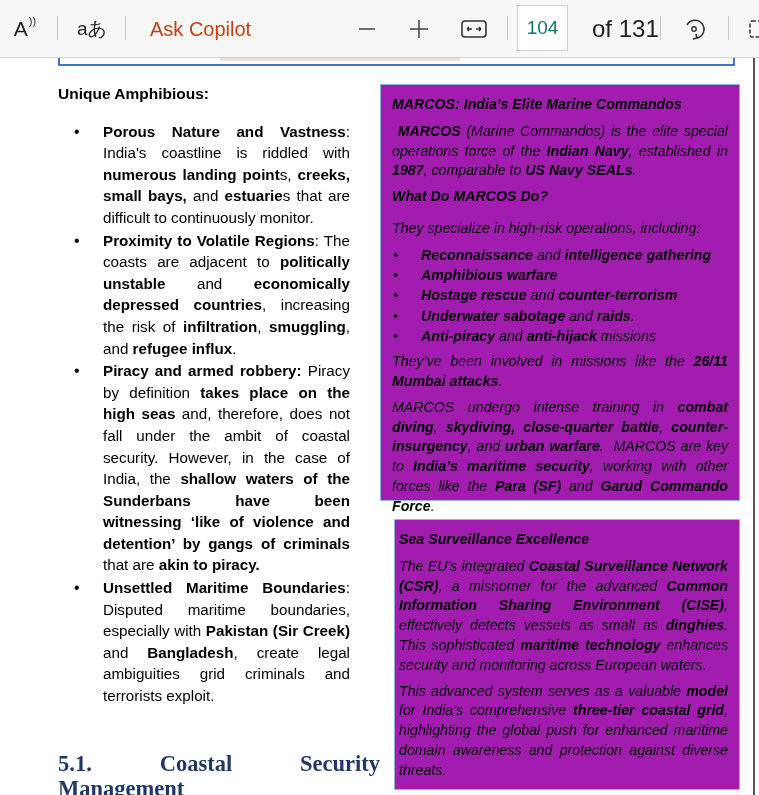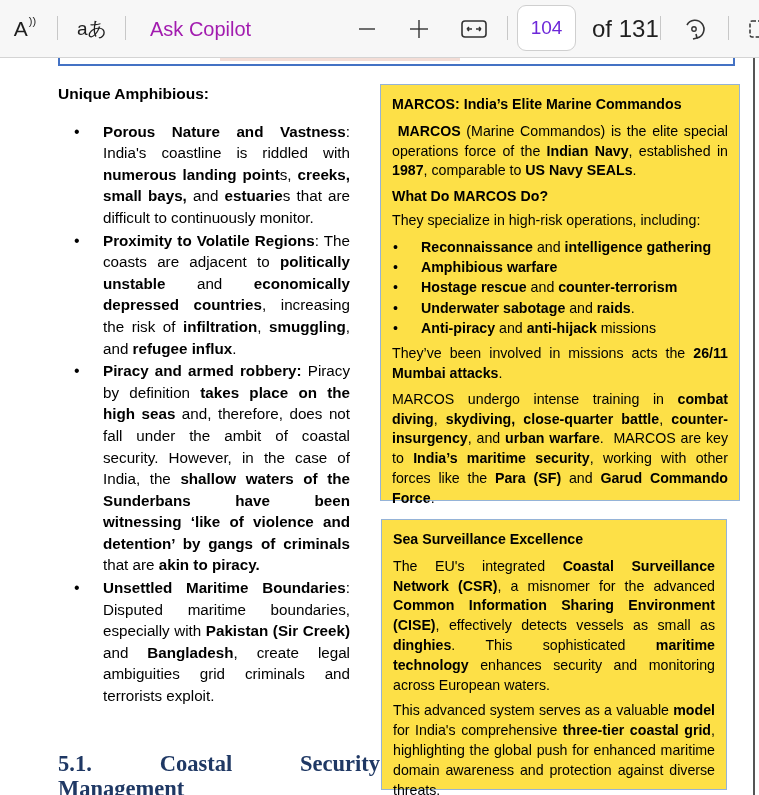--- a/index.html
+++ b/index.html
@@ -8,27 +8,27 @@
 
   
   .toolbar { position:absolute; left:0; top:0; width:759px; height:58px; background:#f7f7f7;
              border-bottom:1px solid #d4d4d4; box-sizing:border-box; }
   .tb { position:absolute; top:0; height:58px; display:flex; align-items:center; justify-content:center;
         color:#1f1f1f; }
   .tb-sep { position:absolute; top:16px; width:1px; height:24px; background:#c8c8c8; }
   .read-aloud { left:10px; width:30px; font-size:21px; }
   .read-aloud sup { font-size:11px; margin-left:1px; position:relative; top:-3px; }
   .translate { left:75px; width:34px; font-size:19px; }
-  .ask-copilot { left:150px; font-size:20px; color:#a21caf; }
+  .ask-copilot { left:150px; font-size:20px; color:#c2410c; }
   .zoom-out { left:355px; width:24px; }
   .zoom-in  { left:407px; width:24px; }
   .fit-width{ left:460px; width:28px; }
-  .page-box { position:absolute; left:517px; top:5px; width:59px; height:46px; background:#fff;
-              border:1px solid #cfcfcf; border-radius:9px; box-sizing:border-box;
-              display:flex; align-items:center; justify-content:center; font-size:19px; color:#6d28d9; }
+  .page-box { position:absolute; left:517px; top:5px; width:51px; height:46px; background:#fff;
+              border:1px solid #cfcfcf; border-radius:0; box-sizing:border-box;
+              display:flex; align-items:center; justify-content:center; font-size:19px; color:#0f766e; }
   .page-of { left:592px; font-size:24px; color:#1f1f1f; }
   .rotate { left:680px; width:28px; }
   .more-right { left:748px; width:14px; }
 
   
   .page-edge { position:absolute; left:753px; top:58px; width:2px; height:737px; background:#555; }
   .prev-box { position:absolute; left:58px; top:58px; width:677px; height:8px;
               border:2px solid #4472c4; border-top:none; box-sizing:border-box; }
   .prev-box-inner { position:absolute; left:160px; top:0; width:240px; height:3px; background:#f3ddd6; }
 
@@ -39,24 +39,24 @@
   ul.challenges li { position:relative; padding-left:29px; text-align:justify; margin-bottom:1px; }
   ul.challenges li::before { content:"•"; position:absolute; left:0; top:0; font-size:16px; }
   b { font-weight:bold; }
 
   .h-section { position:absolute; left:58px; top:751px; width:322px; font-family:"Liberation Serif", serif;
                font-weight:bold; font-size:22.5px; color:#1f3864; line-height:25px; text-align:justify;
                text-align-last:justify; }
   .h-section2 { position:absolute; left:58px; top:776px; font-family:"Liberation Serif", serif;
                 font-weight:bold; font-size:22.5px; color:#1f3864; line-height:25px; }
 
-  .box { position:absolute; background:#fde047; border:1.5px solid #95b3d7; box-sizing:border-box;
-         font-size:14.2px; line-height:19.8px; }
+  .box { position:absolute; background:#a21caf; border:1.5px solid #95b3d7; box-sizing:border-box;
+         font-size:14.2px; line-height:19.8px;font-style:italic; }
   .box1 { left:380px; top:84px; width:360px; height:417px; padding:10px 11px 0 11px; }
-  .box2 { left:381px; top:519px; width:346px; height:271px; padding:10px 11px 0 11px; }
+  .box2 { left:394px; top:519px; width:346px; height:271px; padding:10px 11px 0 4px; }
   .box p { margin:0 0 6px 0; text-align:justify; }
   .box .btitle { font-weight:bold; margin-bottom:7px; }
   .box ul { list-style:none; margin:0 0 6px 0; padding:0; }
   .box ul li { position:relative; padding-left:29px; line-height:20.3px; }
   .box ul li::before { content:"•"; position:absolute; left:1px; top:0; }
   .leftcol li span, .box span { }
 </style>
 </head>
 <body>
 
@@ -121,30 +121,30 @@
     <li><b>Unsettled Maritime Boundaries</b><span>: Disputed maritime boundaries, especially with </span><b>Pakistan (Sir Creek)</b><span> and </span><b>Bangladesh</b><span>, create legal ambiguities grid criminals and terrorists exploit.</span></li>
   </ul>
 </div>
 
 <div class="h-section">5.1. Coastal Security</div>
 <div class="h-section2">Management</div>
 
 <div class="box box1">
   <p class="btitle">MARCOS: India’s Elite Marine Commandos</p>
   <p style="white-space:pre-wrap"><span> </span><b>MARCOS</b><span> (Marine Commandos) is the elite special operations force of the </span><b>Indian Navy</b><span>, established in </span><b>1987</b><span>, comparable to </span><b>US Navy SEALs</b><span>.</span></p>
-  <p class="btitle" style="margin-bottom:4px">What Do MARCOS Do?</p>
+  <p class="btitle" style="margin-bottom:12px">What Do MARCOS Do?</p>
   <p style="margin-bottom:6px">They specialize in high-risk operations, including:</p>
   <ul>
     <li><b>Reconnaissance</b><span> and </span><b>intelligence gathering</b></li>
     <li><b>Amphibious warfare</b></li>
     <li><b>Hostage rescue</b><span> and </span><b>counter-terrorism</b></li>
     <li><b>Underwater sabotage</b><span> and </span><b>raids</b><span>.</span></li>
     <li><b>Anti-piracy</b><span> and </span><b>anti-hijack</b><span> missions</span></li>
   </ul>
-  <p><span>They’ve been involved in missions acts the </span><b>26/11 Mumbai attacks</b><span>.</span></p>
+  <p><span>They’ve been involved in missions like the </span><b>26/11 Mumbai attacks</b><span>.</span></p>
   <p style="white-space:pre-wrap"><span>MARCOS undergo intense training in </span><b>combat diving</b><span>, </span><b>skydiving, close-quarter battle</b><span>, </span><b>counter-insurgency</b><span>, and </span><b>urban warfare</b><span>.  MARCOS are key to </span><b>India’s maritime security</b><span>, working with other forces like the </span><b>Para (SF)</b><span> and </span><b>Garud Commando Force</b><span>.</span></p>
 </div>
 
 <div class="box box2">
   <p class="btitle">Sea Surveillance Excellence</p>
   <p><span>The EU's integrated </span><b>Coastal Surveillance Network (CSR)</b><span>, a misnomer for the advanced </span><b>Common Information Sharing Environment (CISE)</b><span>, effectively detects vessels as small as </span><b>dinghies</b><span>. This sophisticated </span><b>maritime technology</b><span> enhances security and monitoring across European waters.</span></p>
   <p><span>This advanced system serves as a valuable </span><b>model</b><span> for India's comprehensive </span><b>three-tier coastal grid</b><span>, highlighting the global push for enhanced maritime domain awareness and protection against diverse threats.</span></p>
 </div>
 
 </body></html>

